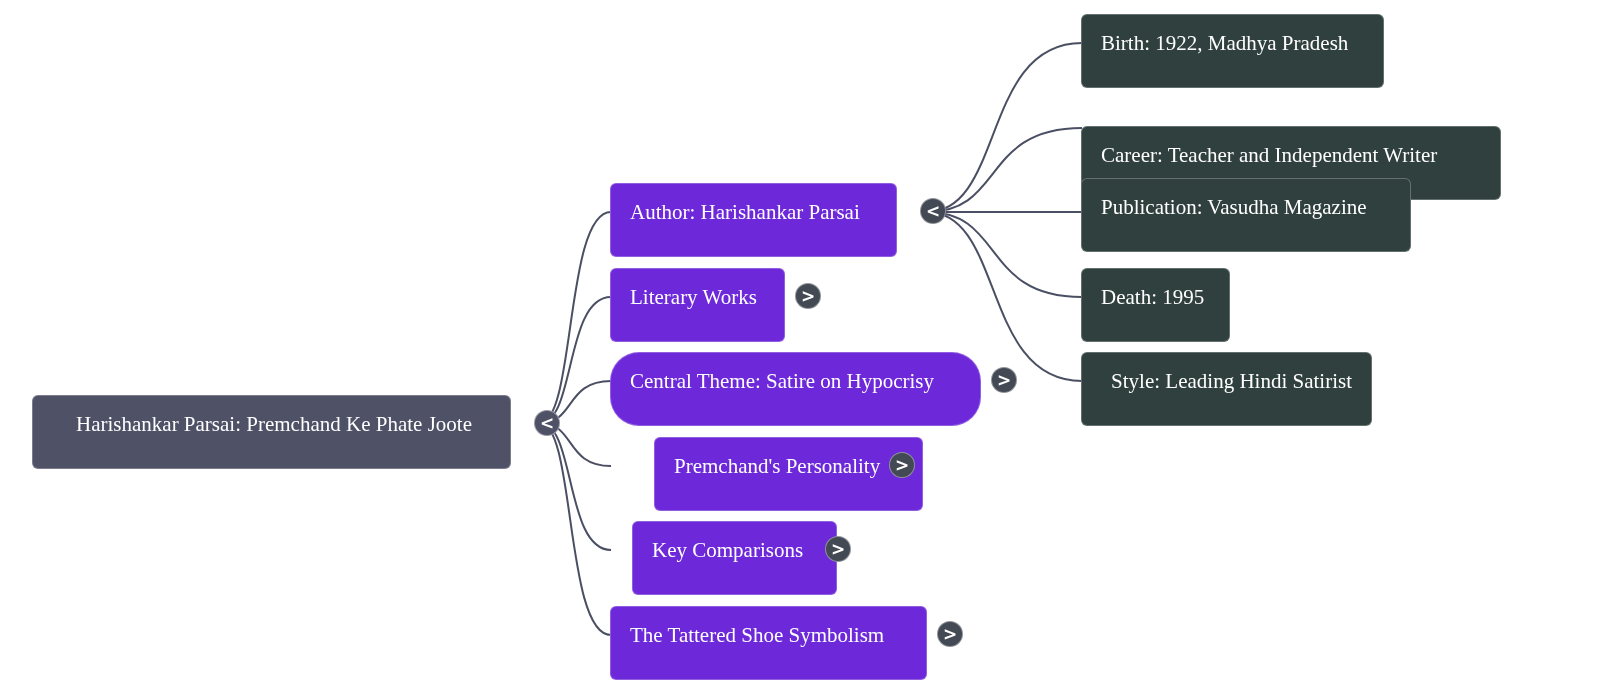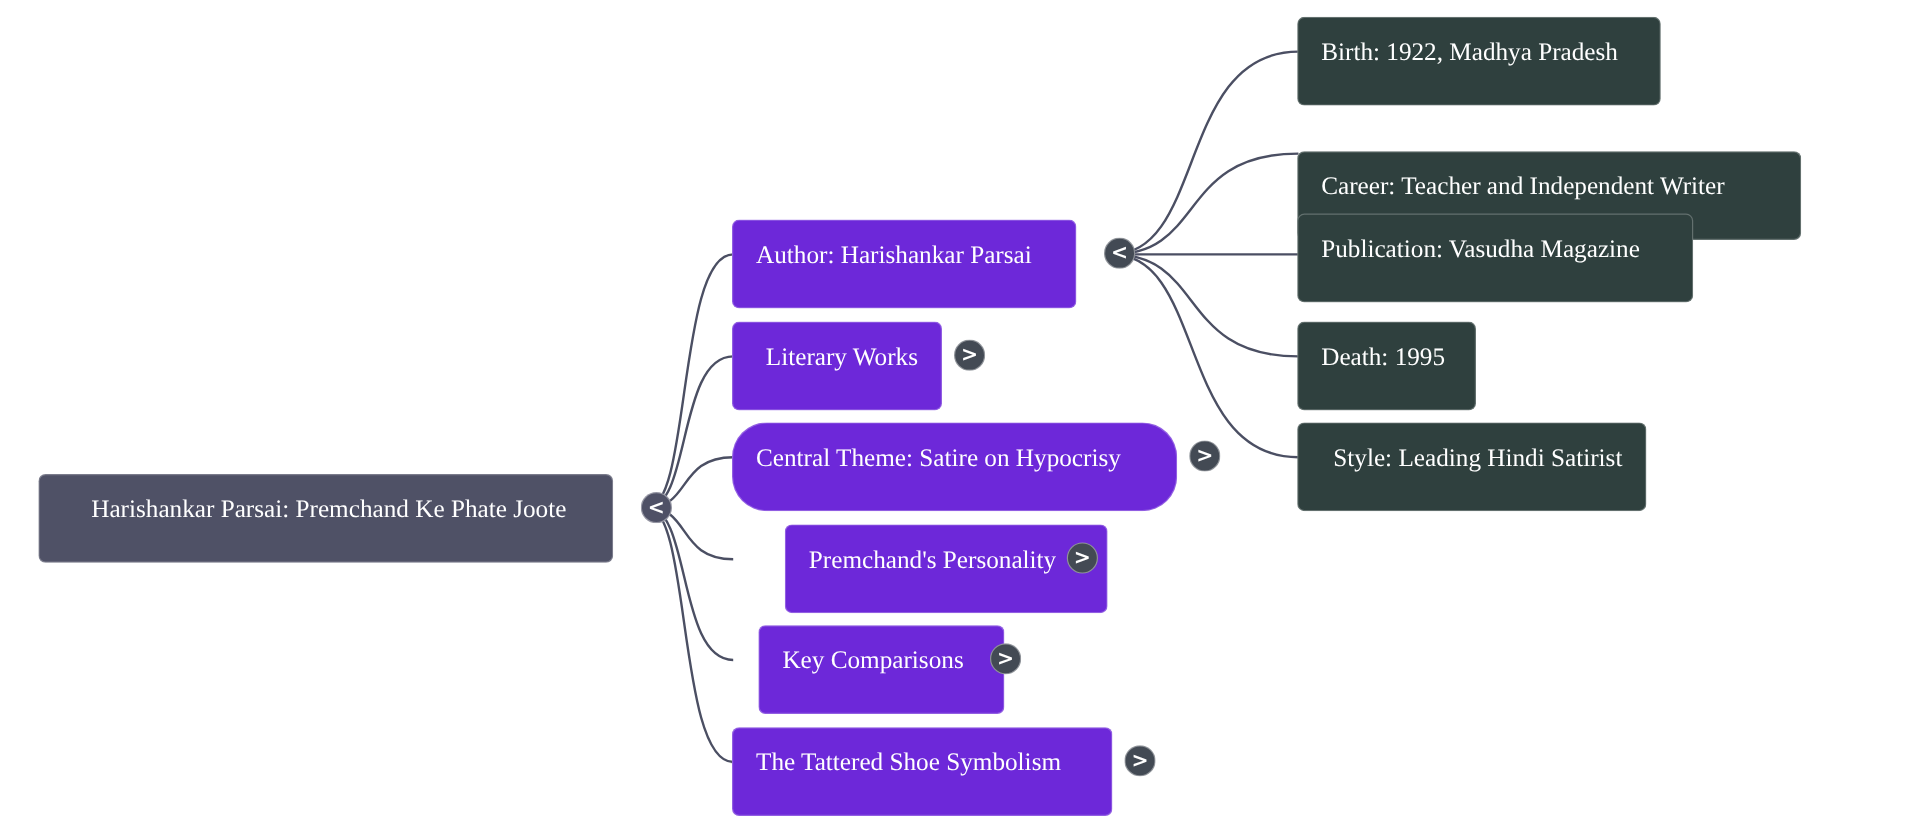--- a/index.html
+++ b/index.html
@@ -37,21 +37,21 @@
   <span>&lt;</span>
 </div>
 
 <div class="node l1" style="left:610px; top:183px; width:287px;">
   <span>Author: Harishankar Parsai</span>
 </div>
 <div class="toggle" style="left:920px; top:198px;">
   <span>&lt;</span>
 </div>
 
-<div class="node l1" style="left:610px; top:268px; width:175px;text-align:right;">
+<div class="node l1" style="left:610px; top:268px; width:175px;">
   <span>Literary Works</span>
 </div>
 <div class="toggle" style="left:795px; top:283px;">
   <span>&gt;</span>
 </div>
 
 <div class="node l1" style="left:610px; top:352px; width:371px;border-radius:29px;">
   <span>Central Theme: Satire on Hypocrisy</span>
 </div>
 <div class="toggle" style="left:991px; top:367px;">

